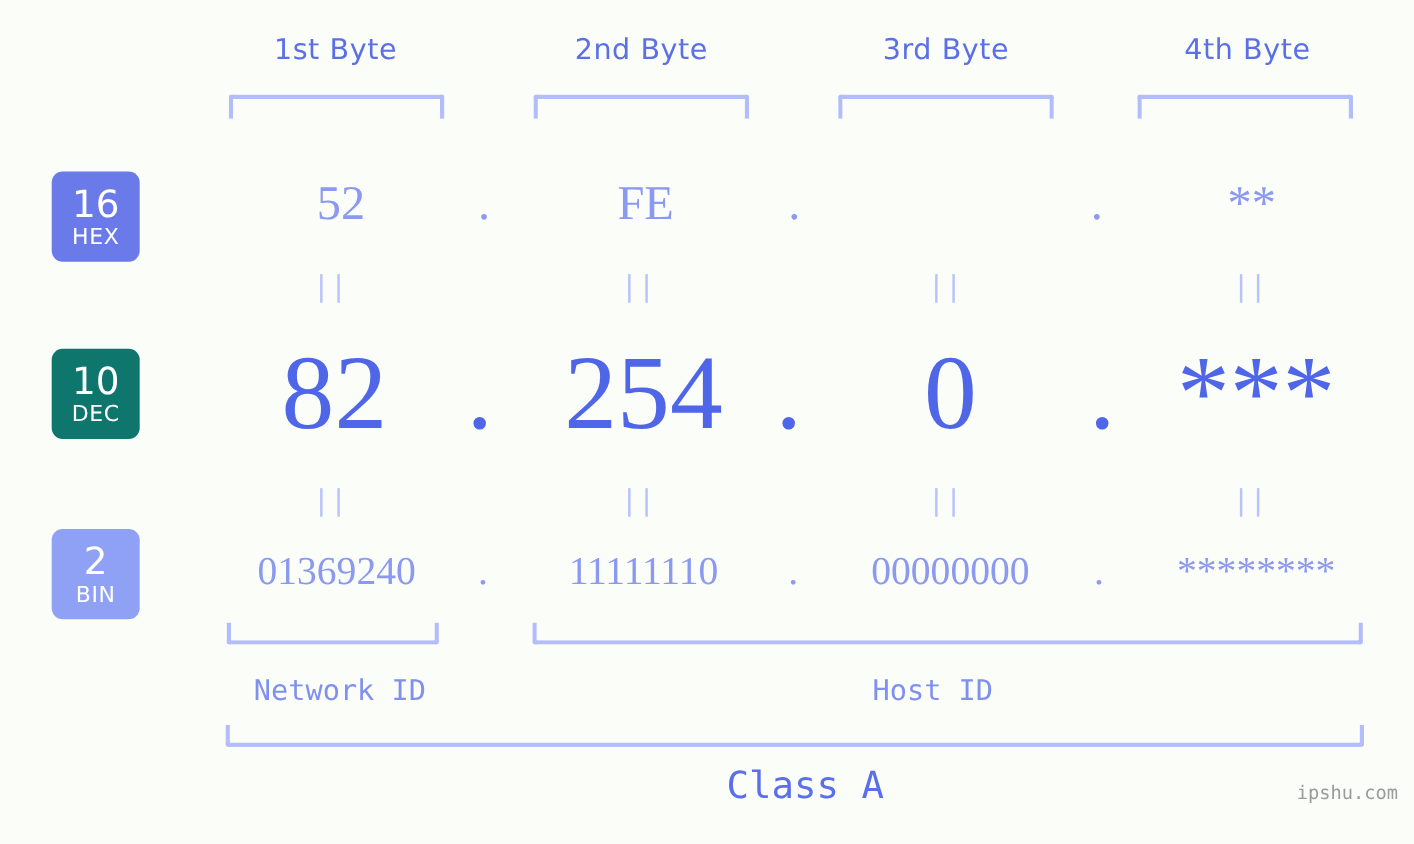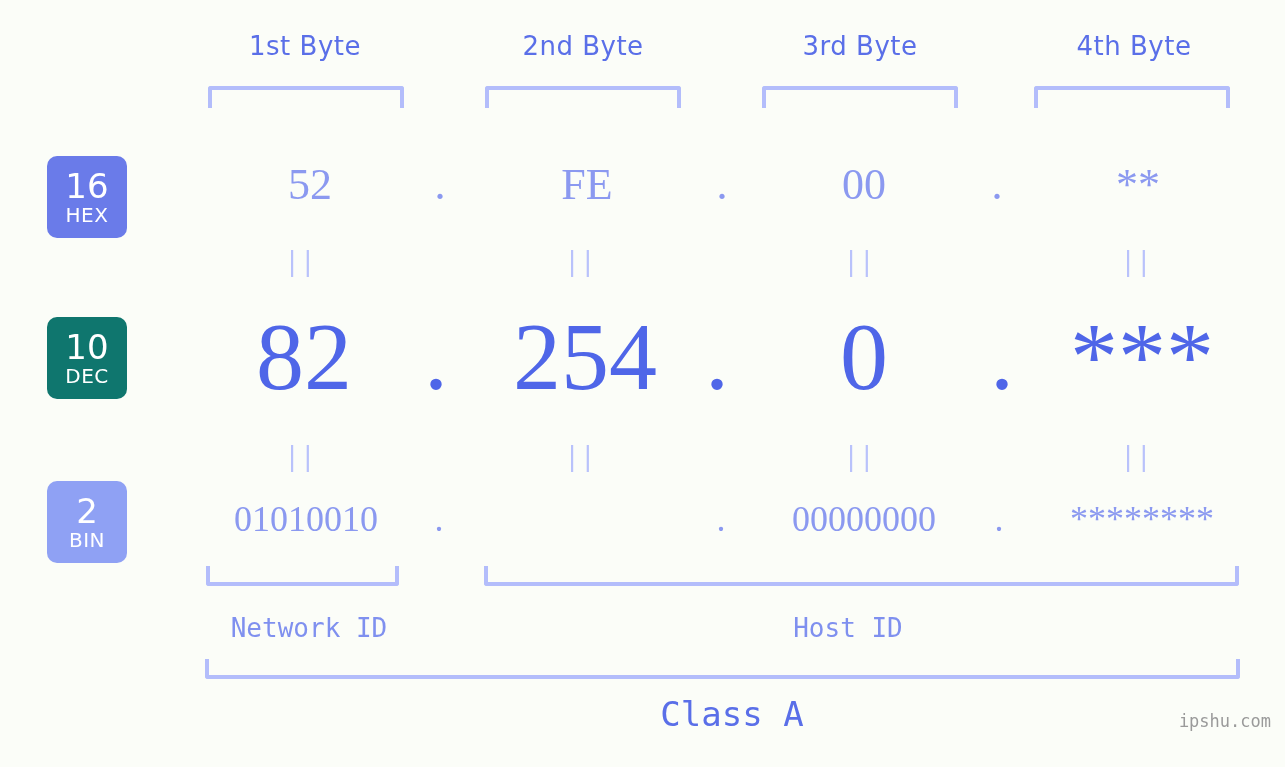--- a/index.html
+++ b/index.html
@@ -195,21 +195,20 @@
   <div class="badge" id="badge-bin">
     <span class="num">2</span>
     <span class="abbr">BIN</span>
   </div>
 
   <div class="val-row" id="row-hex">
     <span class="cell" style="left:196px;width:220px;">52</span>
     <span class="dot" style="left:396px;width:80px;">.</span>
     <span class="cell" style="left:473px;width:220px;">FE</span>
     <span class="dot" style="left:678px;width:80px;">.</span>
-    <span class="cell" style="left:750px;width:220px;">00</span>
     <span class="dot" style="left:953px;width:80px;">.</span>
     <span class="cell" style="left:1024px;width:220px;">**</span>
   </div>
 
   <div class="eq" style="left:246px;top:248px;width:108px;">||</div>
   <div class="eq" style="left:526px;top:248px;width:108px;">||</div>
   <div class="eq" style="left:805px;top:248px;width:108px;">||</div>
   <div class="eq" style="left:1082px;top:248px;width:108px;">||</div>
 
   <div class="val-row" id="row-dec">
@@ -221,22 +220,23 @@
     <span class="dot" style="left:958px;width:80px;">.</span>
     <span class="cell" style="left:1028px;width:220px;">***</span>
   </div>
 
   <div class="eq" style="left:246px;top:443px;width:108px;">||</div>
   <div class="eq" style="left:526px;top:443px;width:108px;">||</div>
   <div class="eq" style="left:805px;top:443px;width:108px;">||</div>
   <div class="eq" style="left:1082px;top:443px;width:108px;">||</div>
 
   <div class="val-row" id="row-bin">
-    <span class="cell" style="left:196px;width:212px;">01010010</span>
+    <span class="cell" style="left:196px;width:212px;">01369240</span>
     <span class="dot" style="left:398px;width:74px;">.</span>
+    <span class="cell" style="left:475px;width:212px;">11111110</span>
     <span class="dot" style="left:680px;width:74px;">.</span>
     <span class="cell" style="left:754px;width:212px;">00000000</span>
     <span class="dot" style="left:958px;width:74px;">.</span>
     <span class="cell" style="left:1032px;width:212px;">********</span>
   </div>
 
   <div class="bracket-bottom" style="left:206px;top:566px;width:193px;"></div>
   <div class="bracket-bottom" style="left:484px;top:566px;width:755px;"></div>
 
   <div class="section-label" style="left:199px;top:613px;width:220px;">Network ID</div>

